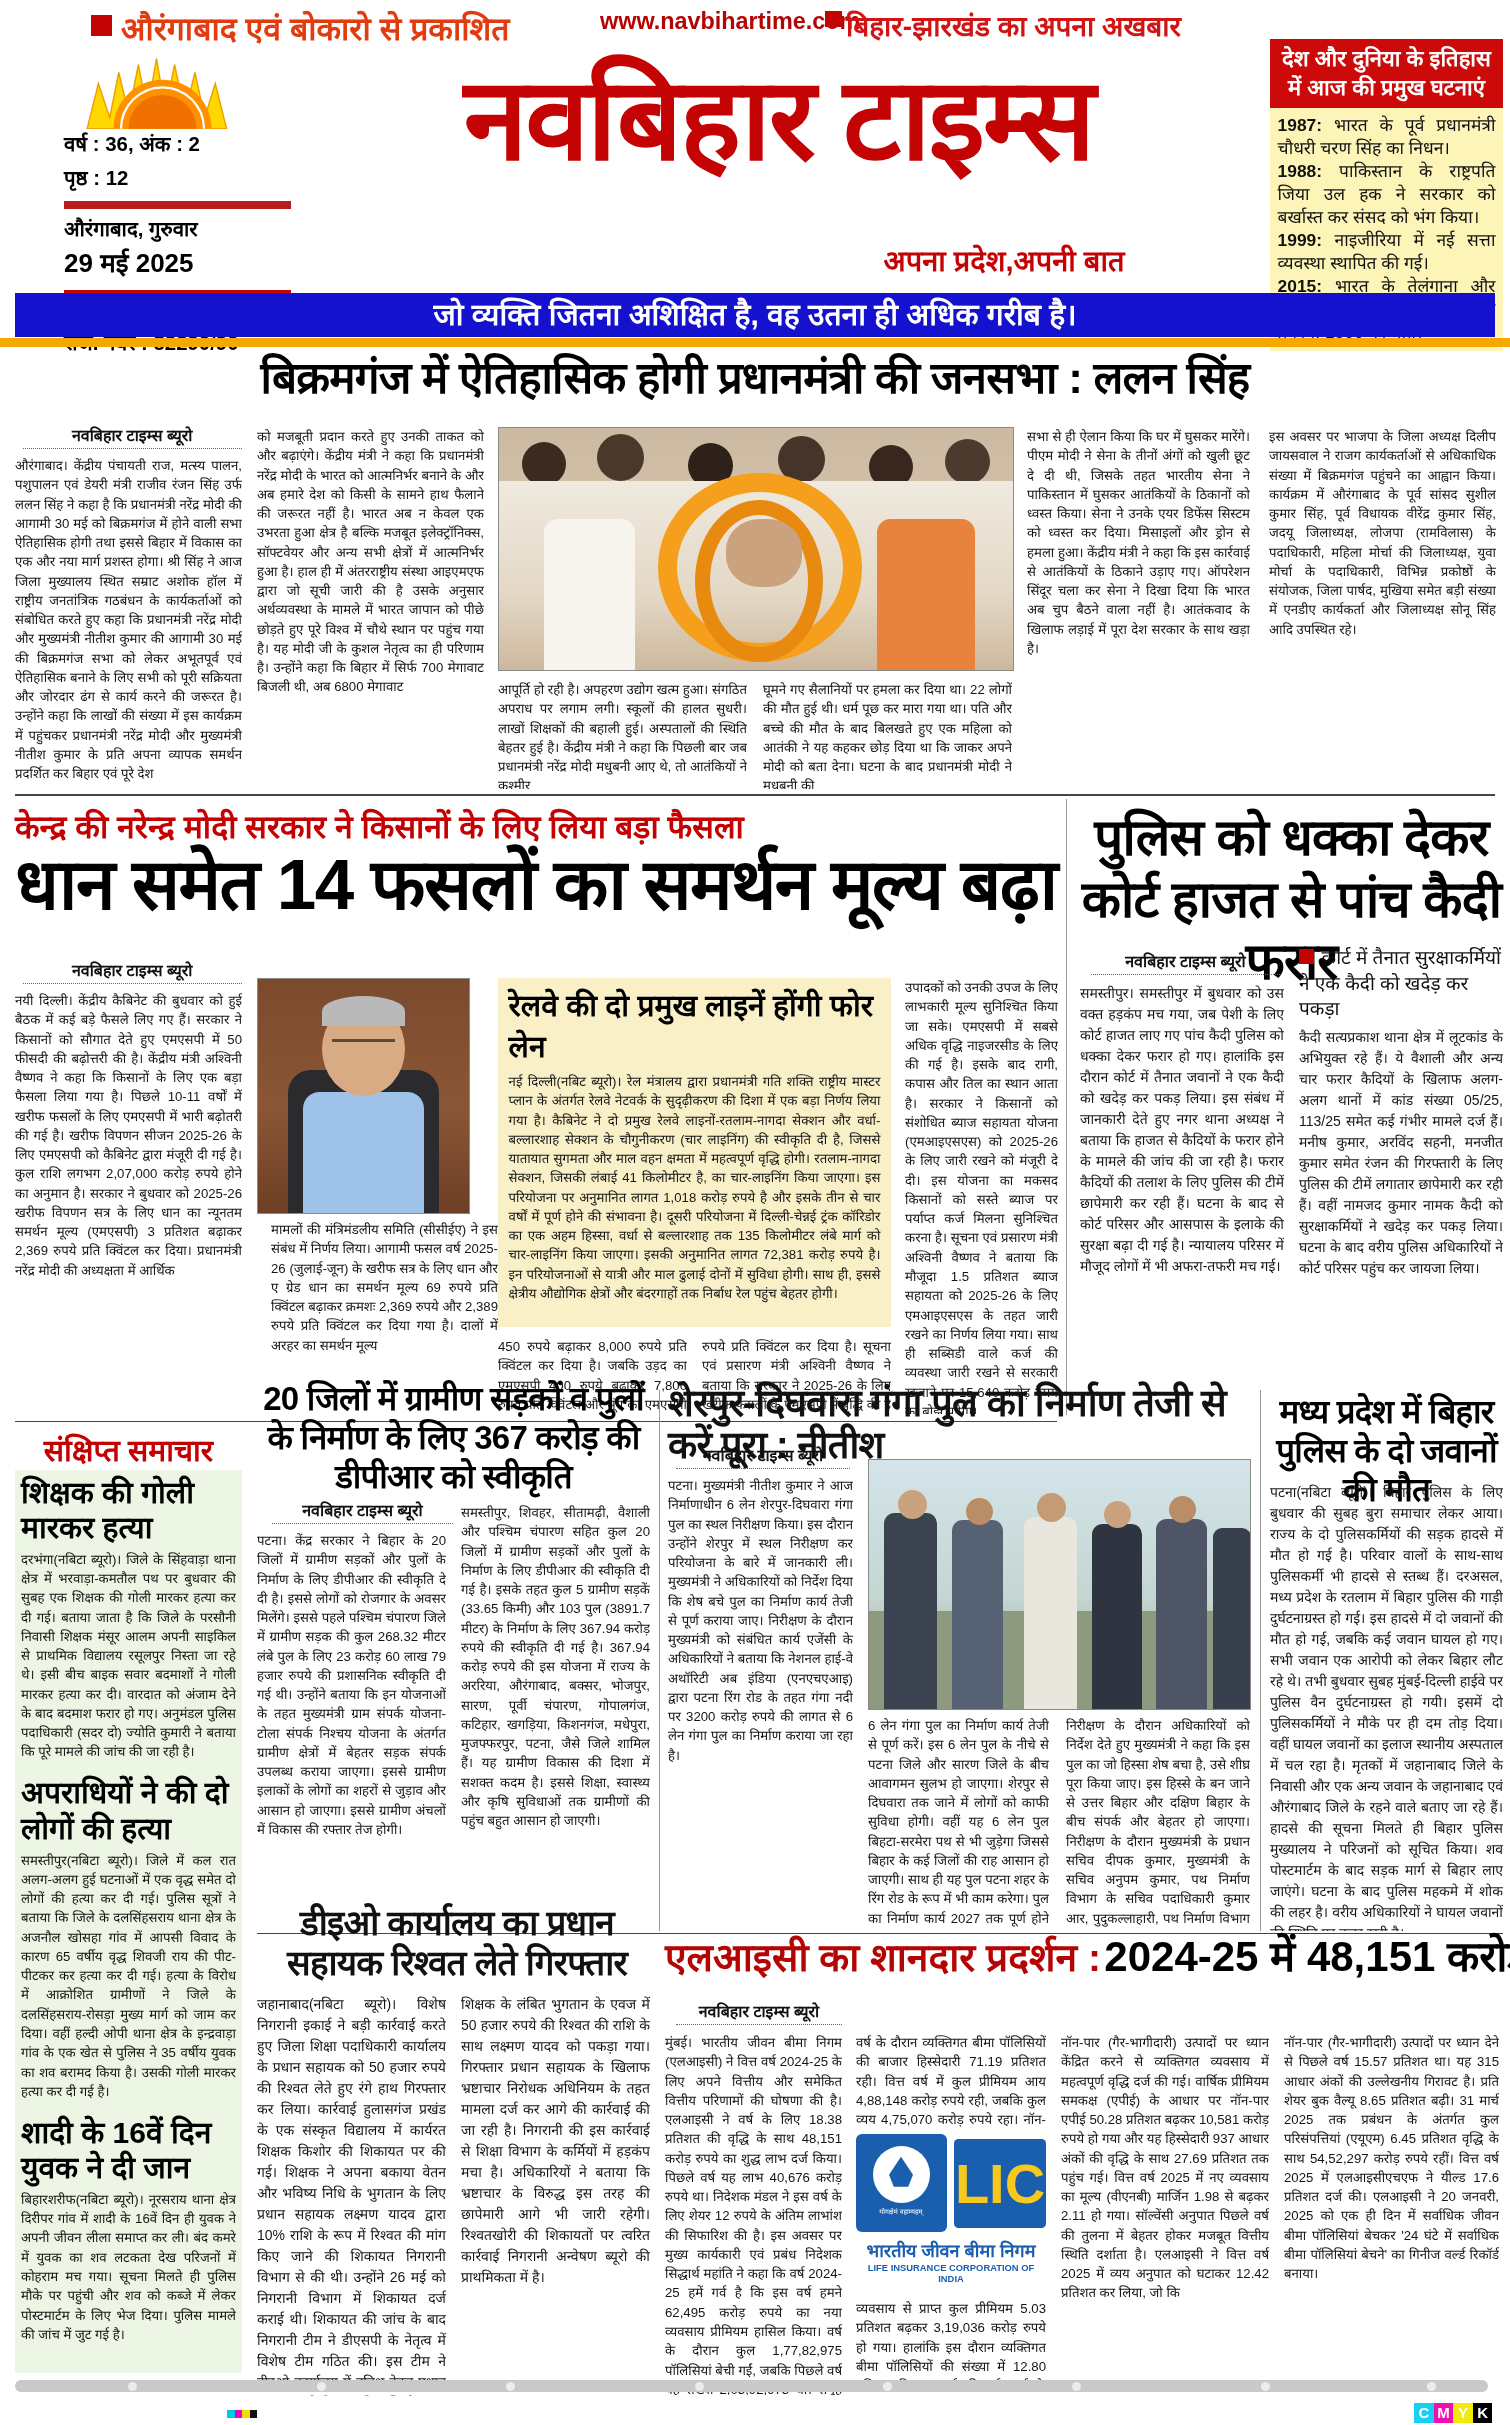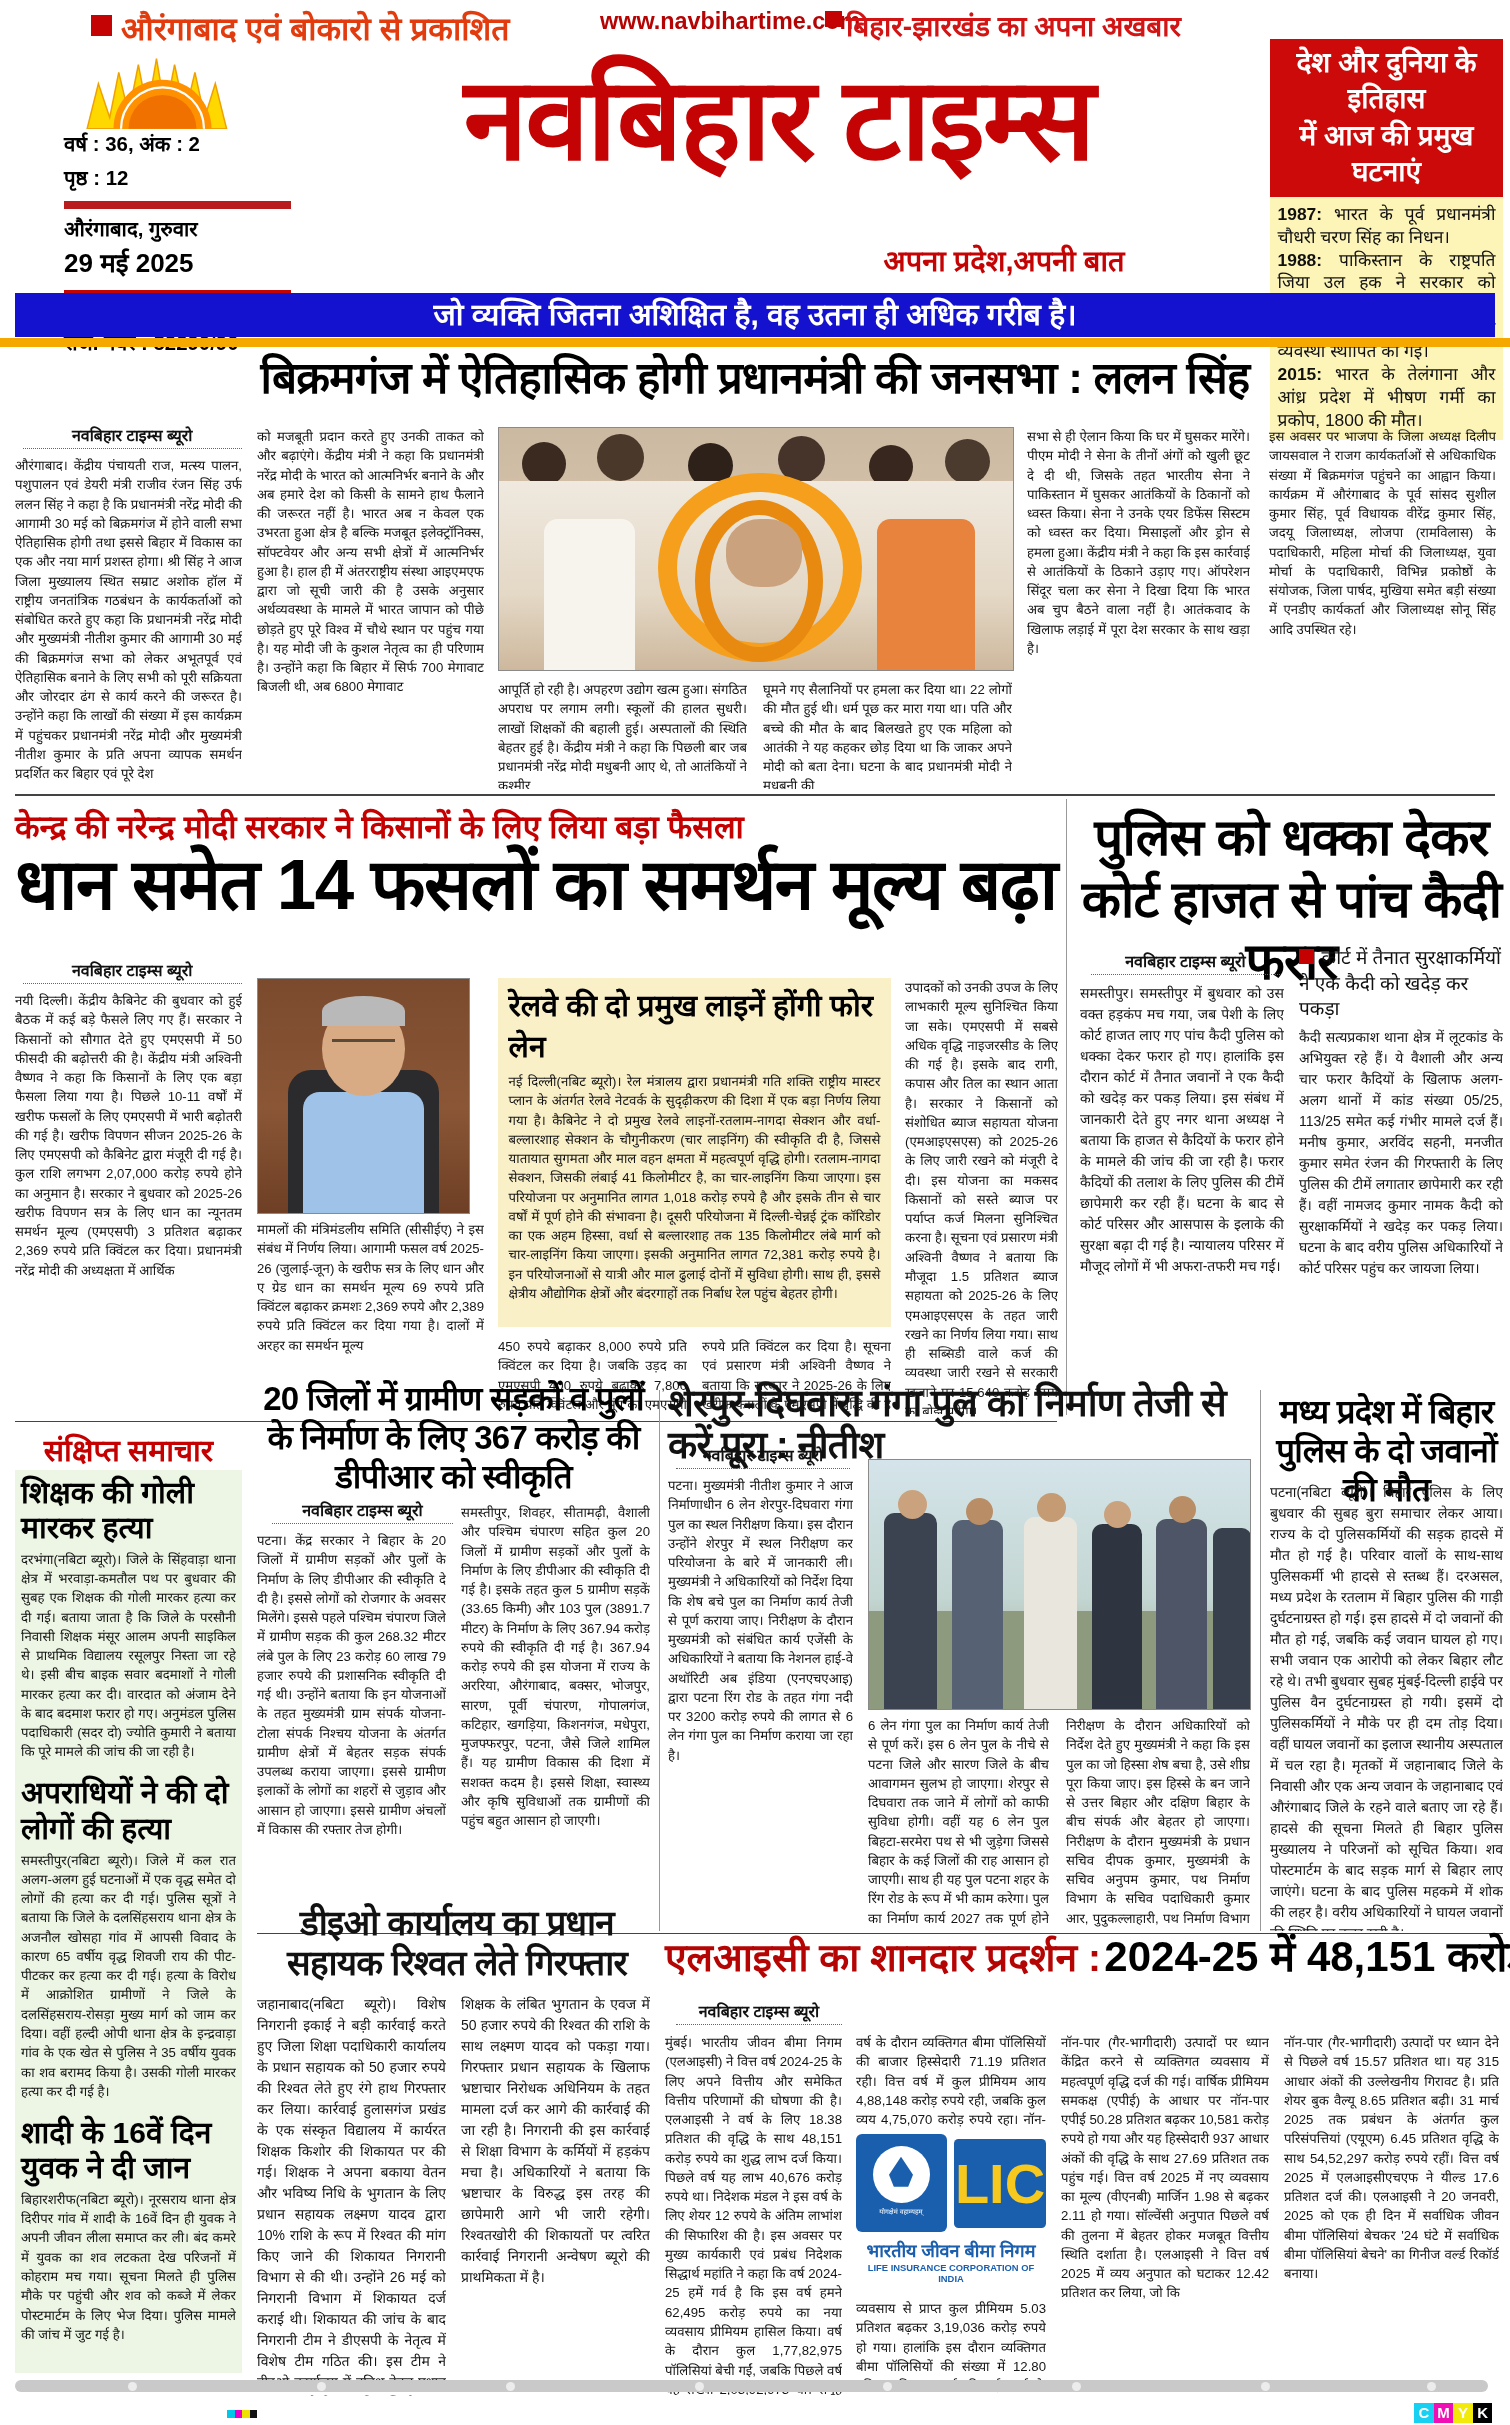--- a/index.html
+++ b/index.html
@@ -45,21 +45,21 @@
   <div style="margin-top:6px;">औरंगाबाद, गुरुवार</div>
   <div style="font-size:26px;border-bottom:3px solid #c40404;padding-bottom:7.6px;">29 मई 2025</div>
   <div style="margin-top:6px;">मूल्य : 3.00 रुपये</div>
   <div>रजि. नंबर : 52290/90</div>
 </div>
 
 <div class="abs" style="left:295px;top:59px;width:967px;text-align:center;font-size:115px;font-weight:800;color:#c40404;line-height:1.05;letter-spacing:-2.3px;">नवबिहार टाइम्स</div>
 <div class="abs" style="left:755px;top:240px;width:498px;text-align:center;font-size:29px;font-weight:800;color:#c40404;">अपना प्रदेश,अपनी बात</div>
 
 <div class="abs" style="left:1270px;top:39px;width:233px;">
-  <div style="background:#cc0a0a;color:#fff;font-size:28px;font-weight:800;text-align:center;line-height:1.3;padding:6px 3px;">
+  <div style="background:#cc0a0a;color:#fff;font-size:22px;font-weight:800;text-align:center;line-height:1.3;padding:6px 3px;">
     <div>देश और दुनिया के इतिहास</div>
     <div>में आज की प्रमुख घटनाएं</div>
   </div>
   <div style="background:#fdf4b8;padding:6px 7.6px 7.6px 7.6px;font-size:17.4px;line-height:1.32;text-align:justify;">
     <div><b>1987:</b> <span>भारत के पूर्व प्रधानमंत्री चौधरी चरण सिंह का निधन।</span></div>
     <div><b>1988:</b> <span>पाकिस्तान के राष्ट्रपति जिया उल हक ने सरकार को बर्खास्त कर संसद को भंग किया।</span></div>
     <div><b>1999:</b> <span>नाइजीरिया में नई सत्ता व्यवस्था स्थापित की गई।</span></div>
     <div><b>2015:</b> <span>भारत के तेलंगाना और आंध्र प्रदेश में भीषण गर्मी का प्रकोप, 1800 की मौत।</span></div>
   </div>
 </div>
@@ -111,21 +111,21 @@
 <div class="abs byline" style="left:22.7px;top:959px;width:219px;">नवबिहार टाइम्स ब्यूरो</div>
 <div class="abs bt" style="left:15px;top:991px;width:227px;height:424px;">नयी दिल्ली। केंद्रीय कैबिनेट की बुधवार को हुई बैठक में कई बड़े फैसले लिए गए हैं। सरकार ने किसानों को सौगात देते हुए एमएसपी में 50 फीसदी की बढ़ोत्तरी की है। केंद्रीय मंत्री अश्विनी वैष्णव ने कहा कि किसानों के लिए एक बड़ा फैसला लिया गया है। पिछले 10-11 वर्षों में खरीफ फसलों के लिए एमएसपी में भारी बढ़ोतरी की गई है। खरीफ विपणन सीजन 2025-26 के लिए एमएसपी को कैबिनेट द्वारा मंजूरी दी गई है। कुल राशि लगभग 2,07,000 करोड़ रुपये होने का अनुमान है। सरकार ने बुधवार को 2025-26 खरीफ विपणन सत्र के लिए धान का न्यूनतम समर्थन मूल्य (एमएसपी) 3 प्रतिशत बढ़ाकर 2,369 रुपये प्रति क्विंटल कर दिया। प्रधानमंत्री नरेंद्र मोदी की अध्यक्षता में आर्थिक</div>
 
 <div class="abs photo-frame" style="left:257px;top:978px;width:211px;height:234px;background:linear-gradient(180deg,#7b4a2d 0%,#8a5636 55%,#6e3f25 100%);">
   <div class="abs" style="left:30px;top:91px;width:151px;height:143px;background:#2b2b2e;border-radius:22.7px 22.7px 0 0;"></div>
   <div class="abs" style="left:45px;top:113px;width:121px;height:121px;background:#9fc3e8;border-radius:16.6px 16.6px 0 0;"></div>
   <div class="circ" style="left:64px;top:22.7px;width:83px;height:94px;background:#d9ab84;"></div>
   <div class="abs" style="left:64px;top:16.6px;width:83px;height:30px;background:#b9b9b9;border-radius:50% 50% 0 0;"></div>
   <div class="abs" style="left:74px;top:60px;width:63px;height:3px;background:#5a4a3a;"></div>
 </div>
-<div class="abs bt" style="left:257px;top:1220px;width:227px;height:195px;">मामलों की मंत्रिमंडलीय समिति (सीसीईए) ने इस संबंध में निर्णय लिया। आगामी फसल वर्ष 2025-26 (जुलाई-जून) के खरीफ सत्र के लिए धान और ए ग्रेड धान का समर्थन मूल्य 69 रुपये प्रति क्विंटल बढ़ाकर क्रमशः 2,369 रुपये और 2,389 रुपये प्रति क्विंटल कर दिया गया है। दालों में अरहर का समर्थन मूल्य</div>
+<div class="abs bt" style="left:271px;top:1220px;width:227px;height:195px;">मामलों की मंत्रिमंडलीय समिति (सीसीईए) ने इस संबंध में निर्णय लिया। आगामी फसल वर्ष 2025-26 (जुलाई-जून) के खरीफ सत्र के लिए धान और ए ग्रेड धान का समर्थन मूल्य 69 रुपये प्रति क्विंटल बढ़ाकर क्रमशः 2,369 रुपये और 2,389 रुपये प्रति क्विंटल कर दिया गया है। दालों में अरहर का समर्थन मूल्य</div>
 
 <div class="abs" style="left:498px;top:978px;width:393px;height:349px;background:#faf0c8;padding:0;">
   <div style="font-size:30px;font-weight:800;padding:6px 10.6px 3px 10.6px;color:#000;">रेलवे की दो प्रमुख लाइनें होंगी फोर लेन</div>
   <div class="bt" style="padding:3px 10.6px;height:287px;font-size:13.2px;">नई दिल्ली(नबिट ब्यूरो)। रेल मंत्रालय द्वारा प्रधानमंत्री गति शक्ति राष्ट्रीय मास्टर प्लान के अंतर्गत रेलवे नेटवर्क के सुदृढ़ीकरण की दिशा में एक बड़ा निर्णय लिया गया है। कैबिनेट ने दो प्रमुख रेलवे लाइनों-रतलाम-नागदा सेक्शन और वर्धा-बल्लारशाह सेक्शन के चौगुनीकरण (चार लाइनिंग) की स्वीकृति दी है, जिससे यातायात सुगमता और माल वहन क्षमता में महत्वपूर्ण वृद्धि होगी। रतलाम-नागदा सेक्शन, जिसकी लंबाई 41 किलोमीटर है, का चार-लाइनिंग किया जाएगा। इस परियोजना पर अनुमानित लागत 1,018 करोड़ रुपये है और इसके तीन से चार वर्षों में पूर्ण होने की संभावना है। दूसरी परियोजना में दिल्ली-चेन्नई ट्रंक कॉरिडोर का एक अहम हिस्सा, वर्धा से बल्लारशाह तक 135 किलोमीटर लंबे मार्ग को चार-लाइनिंग किया जाएगा। इसकी अनुमानित लागत 72,381 करोड़ रुपये है। इन परियोजनाओं से यात्री और माल ढुलाई दोनों में सुविधा होगी। साथ ही, इससे क्षेत्रीय औद्योगिक क्षेत्रों और बंदरगाहों तक निर्बाध रेल पहुंच बेहतर होगी।</div>
 </div>
 <div class="abs bt" style="left:498px;top:1337px;width:189px;height:79px;">450 रुपये बढ़ाकर 8,000 रुपये प्रति क्विंटल कर दिया है। जबकि उड़द का एमएसपी 400 रुपये बढ़ाकर 7,800 रुपये प्रति क्विंटल और मूंग का एमएसपी 86 रुपये बढ़ाकर 8768</div>
 <div class="abs bt" style="left:702px;top:1337px;width:189px;height:79px;">रुपये प्रति क्विंटल कर दिया है। सूचना एवं प्रसारण मंत्री अश्विनी वैष्णव ने बताया कि सरकार ने 2025-26 के लिए खरीफ फसलों के एमएसपी में वृद्धि की है ताकि</div>
 <div class="abs bt" style="left:905px;top:978px;width:153px;height:436px;">उपादकों को उनकी उपज के लिए लाभकारी मूल्य सुनिश्चित किया जा सके। एमएसपी में सबसे अधिक वृद्धि नाइजरसीड के लिए की गई है। इसके बाद रागी, कपास और तिल का स्थान आता है। सरकार ने किसानों को संशोधित ब्याज सहायता योजना (एमआइएसएस) को 2025-26 के लिए जारी रखने को मंजूरी दे दी। इस योजना का मकसद किसानों को सस्ते ब्याज पर पर्याप्त कर्ज मिलना सुनिश्चित करना है। सूचना एवं प्रसारण मंत्री अश्विनी वैष्णव ने बताया कि मौजूदा 1.5 प्रतिशत ब्याज सहायता को 2025-26 के लिए एमआइएसएस के तहत जारी रखने का निर्णय लिया गया। साथ ही सब्सिडी वाले कर्ज की व्यवस्था जारी रखने से सरकारी खजाने पर 15,640 करोड़ रुपये का बोझ पड़ेगा।</div>
 
 <div class="abs hrule" style="left:15px;top:1421px;width:1042px;height:0.8px;"></div>

